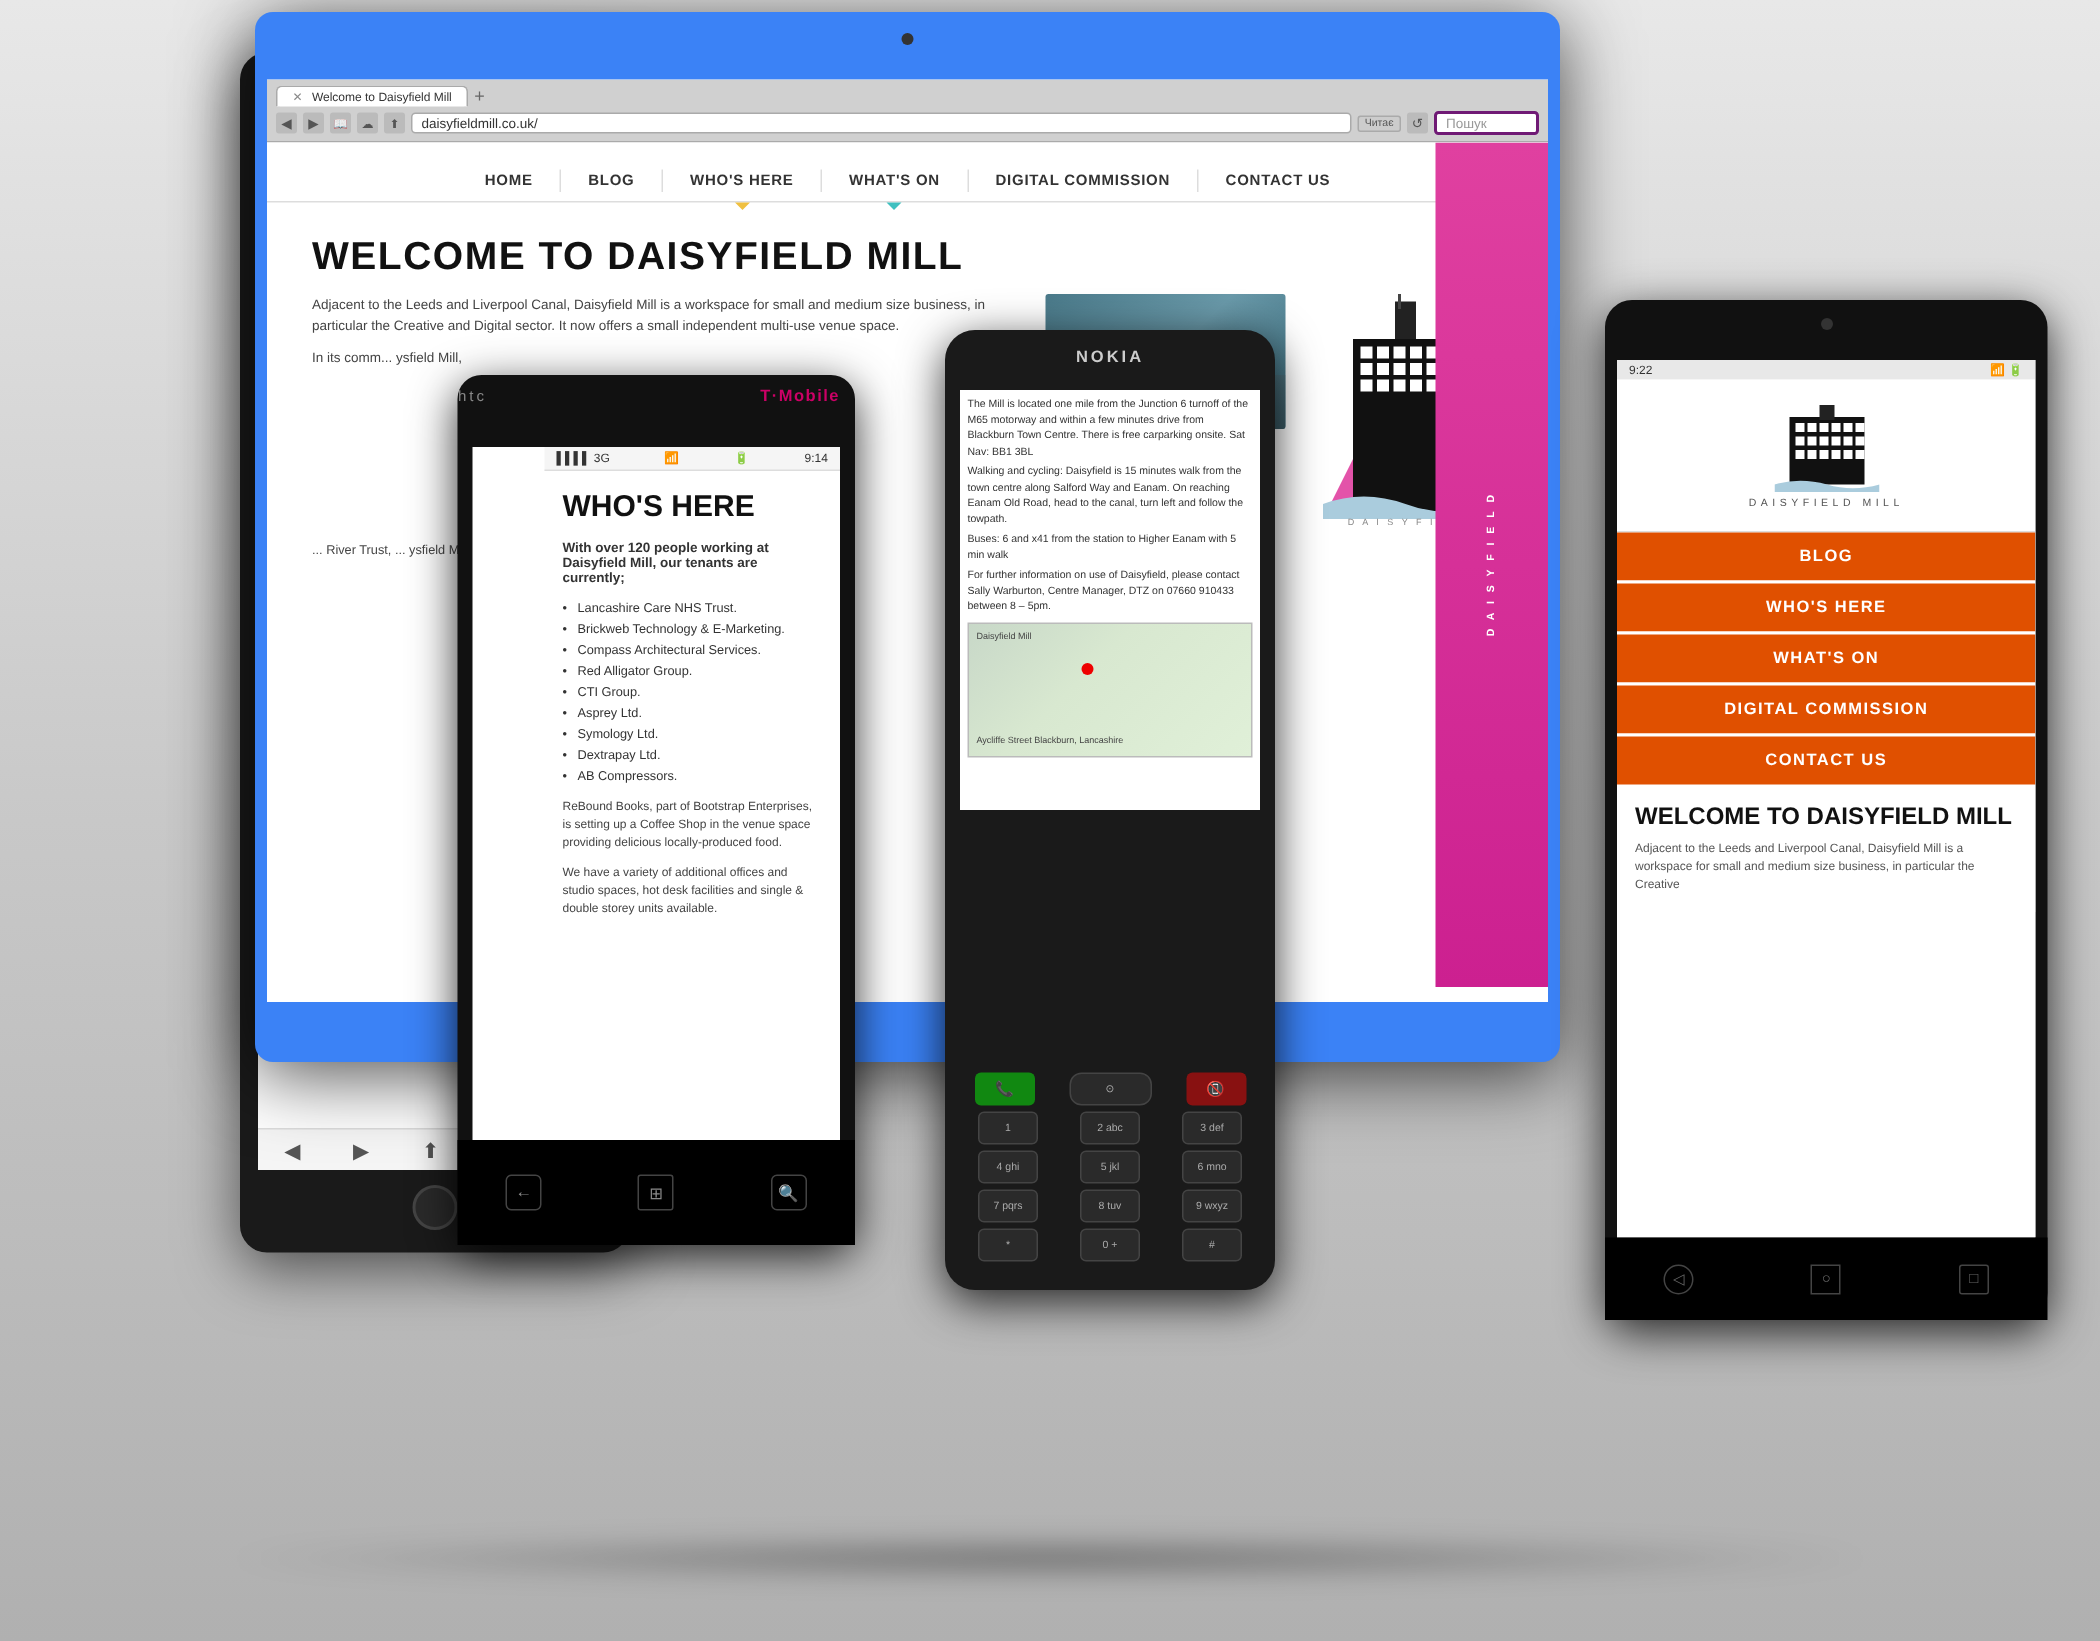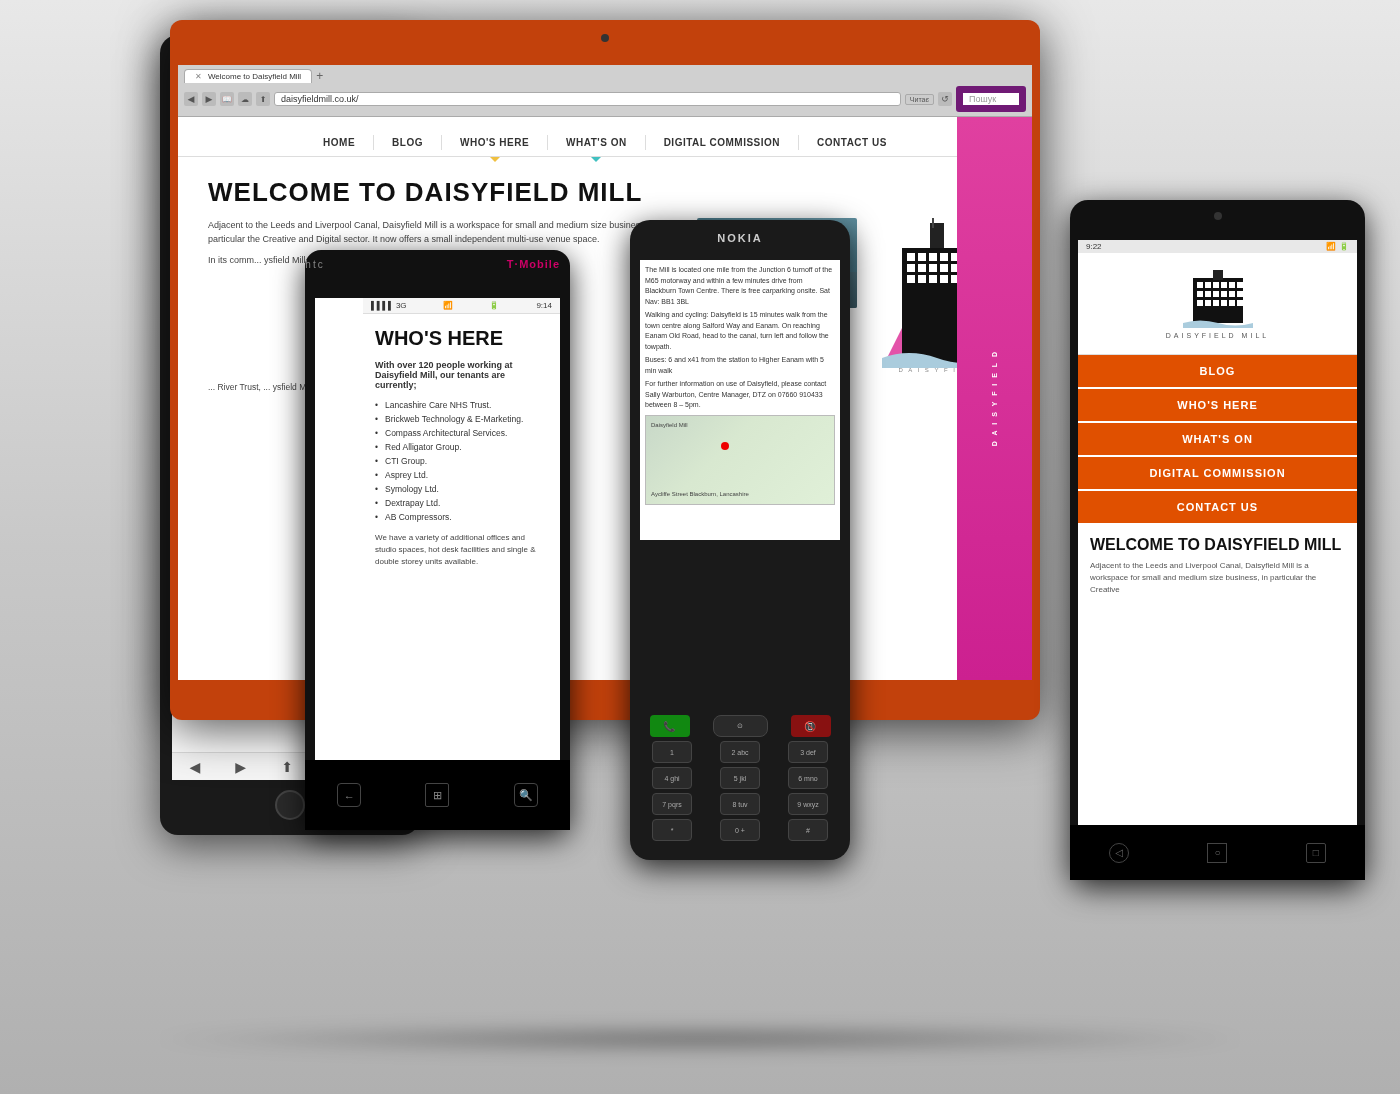--- a/index.html
+++ b/index.html
@@ -115,24 +115,24 @@
       align-items: center;
       justify-content: space-around;
       font-size: 14px;
       color: #555;
     }
 
     
     .monitor {
       position: absolute;
       left: 170px;
-      top: 20px;
+      top: 8px;
       width: 870px;
       height: 700px;
-      background: #c2410c;
+      background: #3b82f6;
       border-radius: 12px;
       box-shadow: 0 8px 50px rgba(0,0,0,0.7);
       z-index: 2;
     }
     .monitor-screen {
       position: absolute;
       top: 45px;
       left: 8px;
       right: 8px;
       bottom: 40px;
@@ -208,21 +208,21 @@
     .browser-reader-btn {
       background: #ccc;
       border: 1px solid #aaa;
       border-radius: 2px;
       padding: 1px 4px;
       font-size: 7px;
       color: #555;
     }
     .browser-search {
       background: #fff;
-      border: 7px solid #701a75;
+      border: 2px solid #701a75;
       border-radius: 3px;
       padding: 1px 6px;
       font-size: 9px;
       color: #999;
       width: 70px;
     }
 
     
     .website-nav {
       display: flex;
@@ -746,20 +746,21 @@
           <div class="wp-list-item">Lancashire Care NHS Trust.</div>
           <div class="wp-list-item">Brickweb Technology &amp; E-Marketing.</div>
           <div class="wp-list-item">Compass Architectural Services.</div>
           <div class="wp-list-item">Red Alligator Group.</div>
           <div class="wp-list-item">CTI Group.</div>
           <div class="wp-list-item">Asprey Ltd.</div>
           <div class="wp-list-item">Symology Ltd.</div>
           <div class="wp-list-item">Dextrapay Ltd.</div>
           <div class="wp-list-item">AB Compressors.</div>
         </div>
+        <div class="wp-para">ReBound Books, part of Bootstrap Enterprises, is setting up a Coffee Shop in the venue space providing delicious locally-produced food.</div>
         <div class="wp-para">We have a variety of additional offices and studio spaces, hot desk facilities and single &amp; double storey units available.</div>
       </div>
     </div>
 
     <div class="wp-bottom-bar">
       <div class="wp-hw-btn">←</div>
       <div class="wp-hw-btn" style="border-radius:2px;">⊞</div>
       <div class="wp-hw-btn">🔍</div>
     </div>
   </div>

